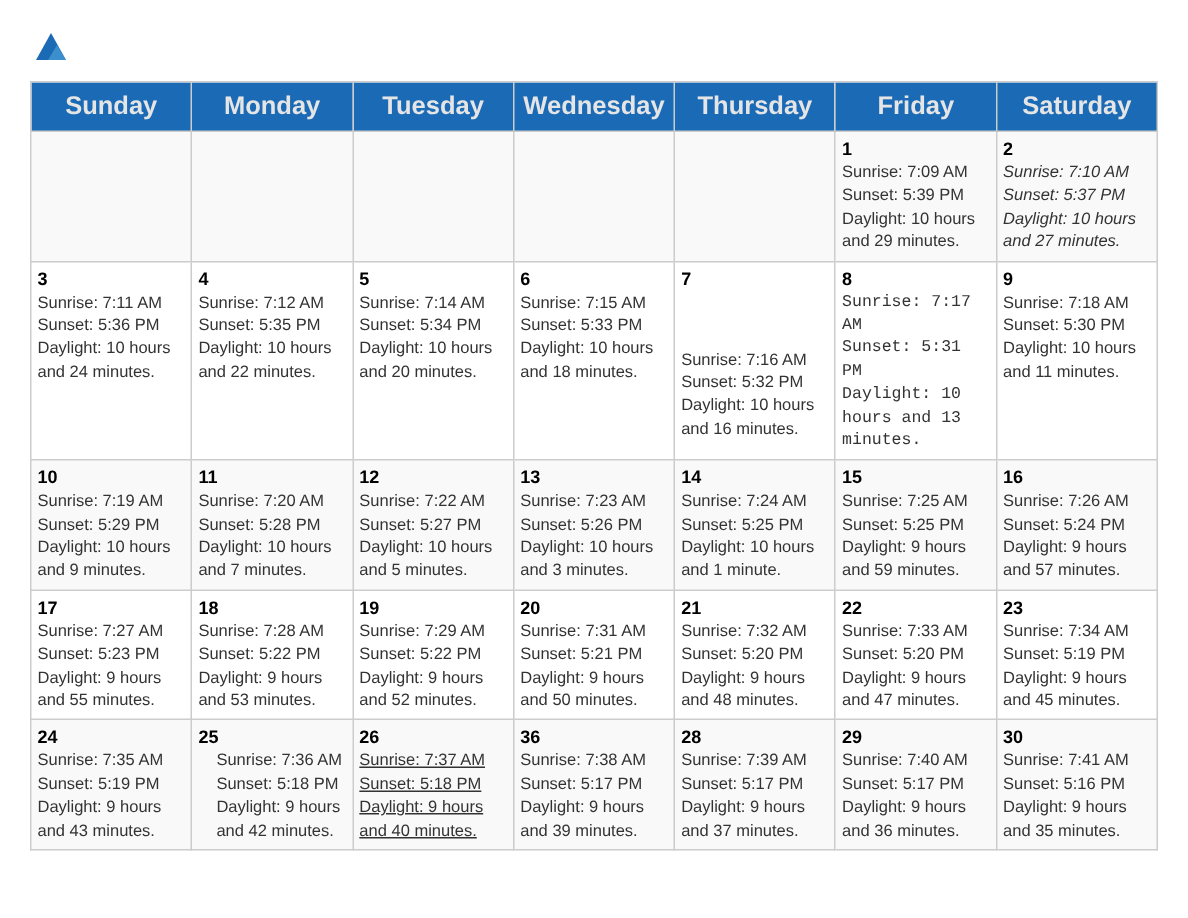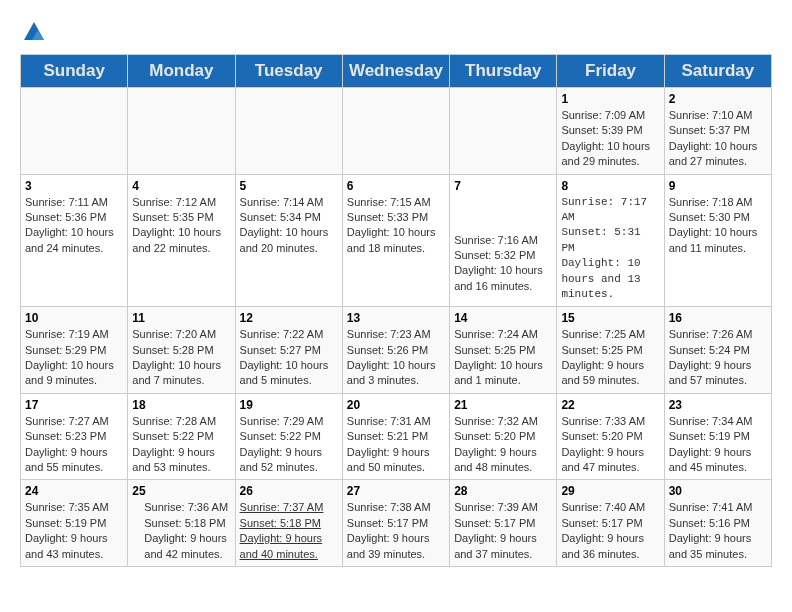--- a/index.html
+++ b/index.html
@@ -128,21 +128,21 @@
         <td class="empty-cell"></td>
         <td class="empty-cell"></td>
         <td>
           <span class="day-number">1</span>
           <div class="day-info" style="white-space: pre-line;">Sunrise: 7:09 AM
 Sunset: 5:39 PM
 Daylight: 10 hours and 29 minutes.</div>
         </td>
         <td>
           <span class="day-number">2</span>
-          <div class="day-info" style="white-space: pre-line;">Sunrise: 7:10 AM
+          <div class="day-info" style="white-space: pre-line; font-style: italic;">Sunrise: 7:10 AM
 Sunset: 5:37 PM
 Daylight: 10 hours and 27 minutes.</div>
         </td>
       </tr>
       <tr>
         <td>
           <span class="day-number">3</span>
           <div class="day-info" style="white-space: pre-line;">Sunrise: 7:11 AM
 Sunset: 5:36 PM
 Daylight: 10 hours and 24 minutes.</div>
@@ -285,21 +285,21 @@
 Sunset: 5:18 PM
 Daylight: 9 hours and 42 minutes.</div>
         </td>
         <td>
           <span class="day-number">26</span>
           <div class="day-info" style="white-space: pre-line; text-decoration: underline;">Sunrise: 7:37 AM
 Sunset: 5:18 PM
 Daylight: 9 hours and 40 minutes.</div>
         </td>
         <td>
-          <span class="day-number">27</span>
+          <span class="day-number">36</span>
           <div class="day-info" style="white-space: pre-line;">Sunrise: 7:38 AM
 Sunset: 5:17 PM
 Daylight: 9 hours and 39 minutes.</div>
         </td>
         <td>
           <span class="day-number">28</span>
           <div class="day-info" style="white-space: pre-line;">Sunrise: 7:39 AM
 Sunset: 5:17 PM
 Daylight: 9 hours and 37 minutes.</div>
         </td>

